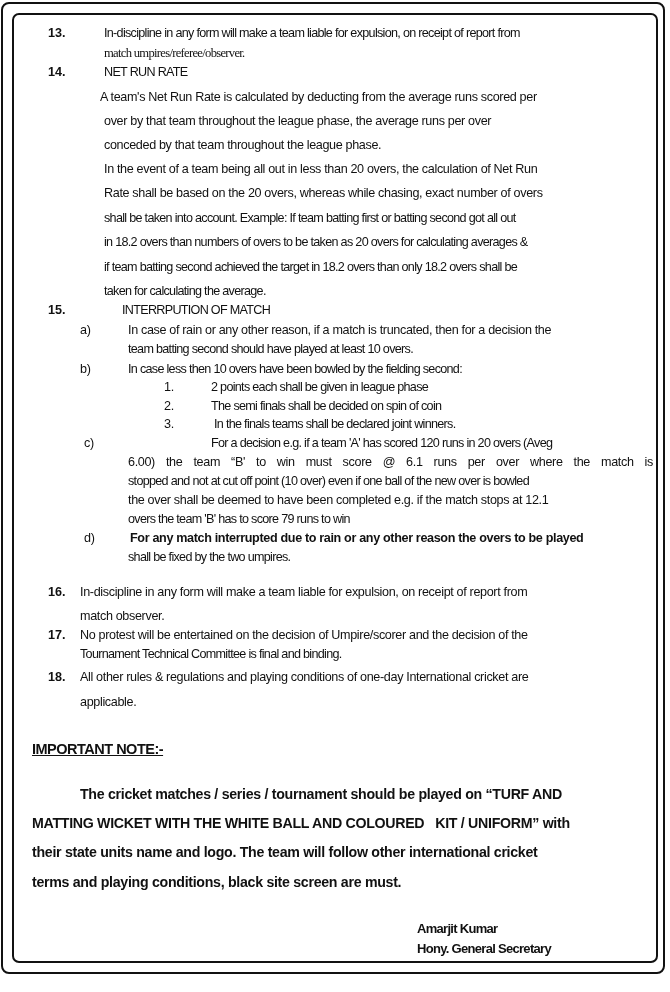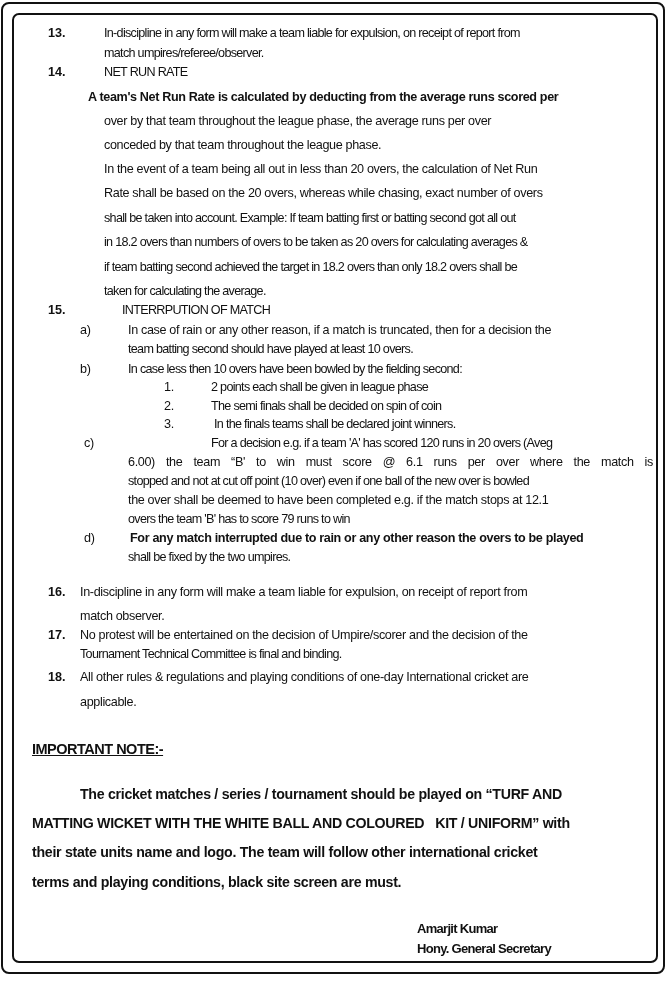--- a/index.html
+++ b/index.html
@@ -18,25 +18,25 @@
   .justify { text-align:justify; text-align-last:justify; width:525px; }
 </style>
 </head>
 <body>
 
 <div class="outer"></div>
 <div class="inner"></div>
 
 <div class="n" style="left:48px;top:25px;">13.</div>
 <div class="t cond" style="left:104px;top:25px;">In-discipline in any form will make a team liable for expulsion, on receipt of report from</div>
-<div class="t cond" style="left:104px;top:45px;">match umpires/referee/observer.</div>
+<div class="t cond" style="left:104px;top:45px;font-family:Liberation Serif, serif;">match umpires/referee/observer.</div>
 
 <div class="n" style="left:48px;top:64px;">14.</div>
 <div class="t cond" style="left:104px;top:64px;">NET RUN RATE</div>
-<div class="t" style="left:88px;top:89px;font-weight:bold;">A team's Net Run Rate is calculated by deducting from the average runs scored per</div>
+<div class="t" style="left:100px;top:89px;">A team's Net Run Rate is calculated by deducting from the average runs scored per</div>
 <div class="t" style="left:104px;top:113px;">over by that team throughout the league phase, the average runs per over</div>
 <div class="t" style="left:104px;top:137px;">conceded by that team throughout the league phase.</div>
 <div class="t" style="left:104px;top:161px;">In the event of a team being all out in less than 20 overs, the calculation of Net Run</div>
 <div class="t" style="left:104px;top:185px;">Rate shall be based on the 20 overs, whereas while chasing, exact number of overs</div>
 <div class="t cond" style="left:104px;top:210px;">shall be taken into account. Example: If team batting first or batting second got all out</div>
 <div class="t cond" style="left:104px;top:234px;">in 18.2 overs than numbers of overs to be taken as 20 overs for calculating averages &amp;</div>
 <div class="t cond" style="left:104px;top:259px;">if team batting second achieved the target in 18.2 overs than only 18.2 overs shall be</div>
 <div class="t cond" style="left:104px;top:283px;">taken for calculating the average.</div>
 
 <div class="n" style="left:48px;top:302px;">15.</div>

